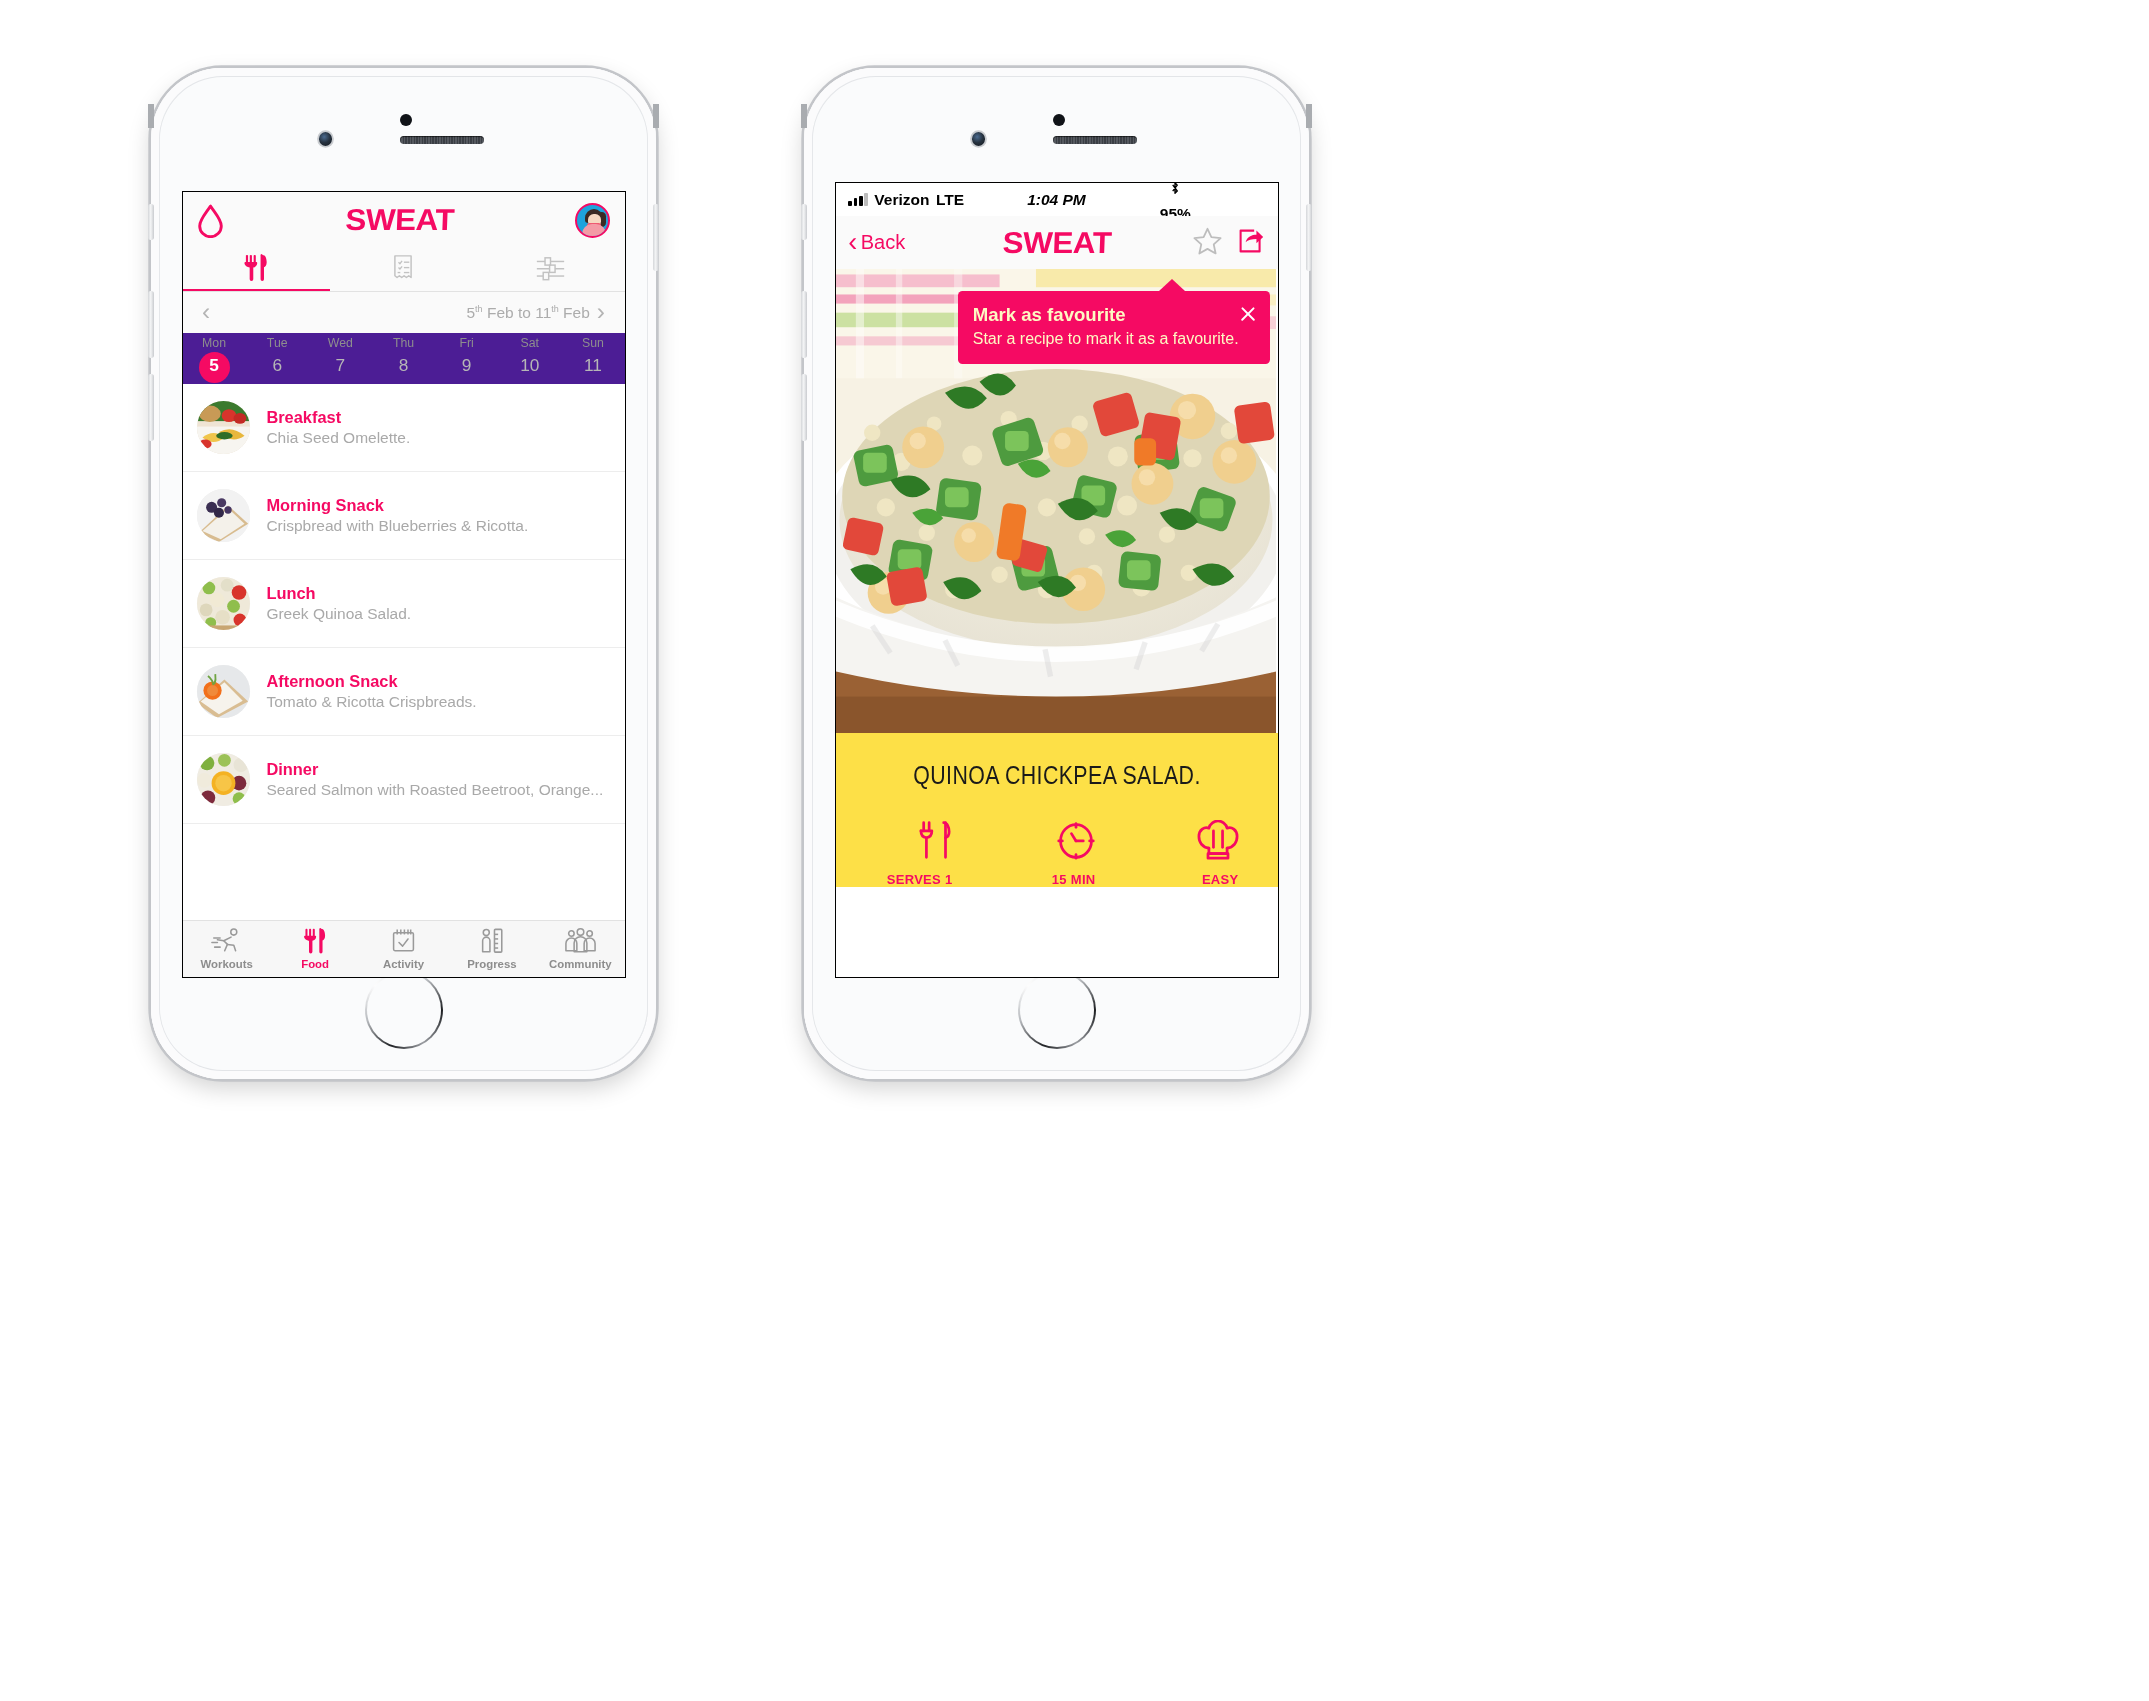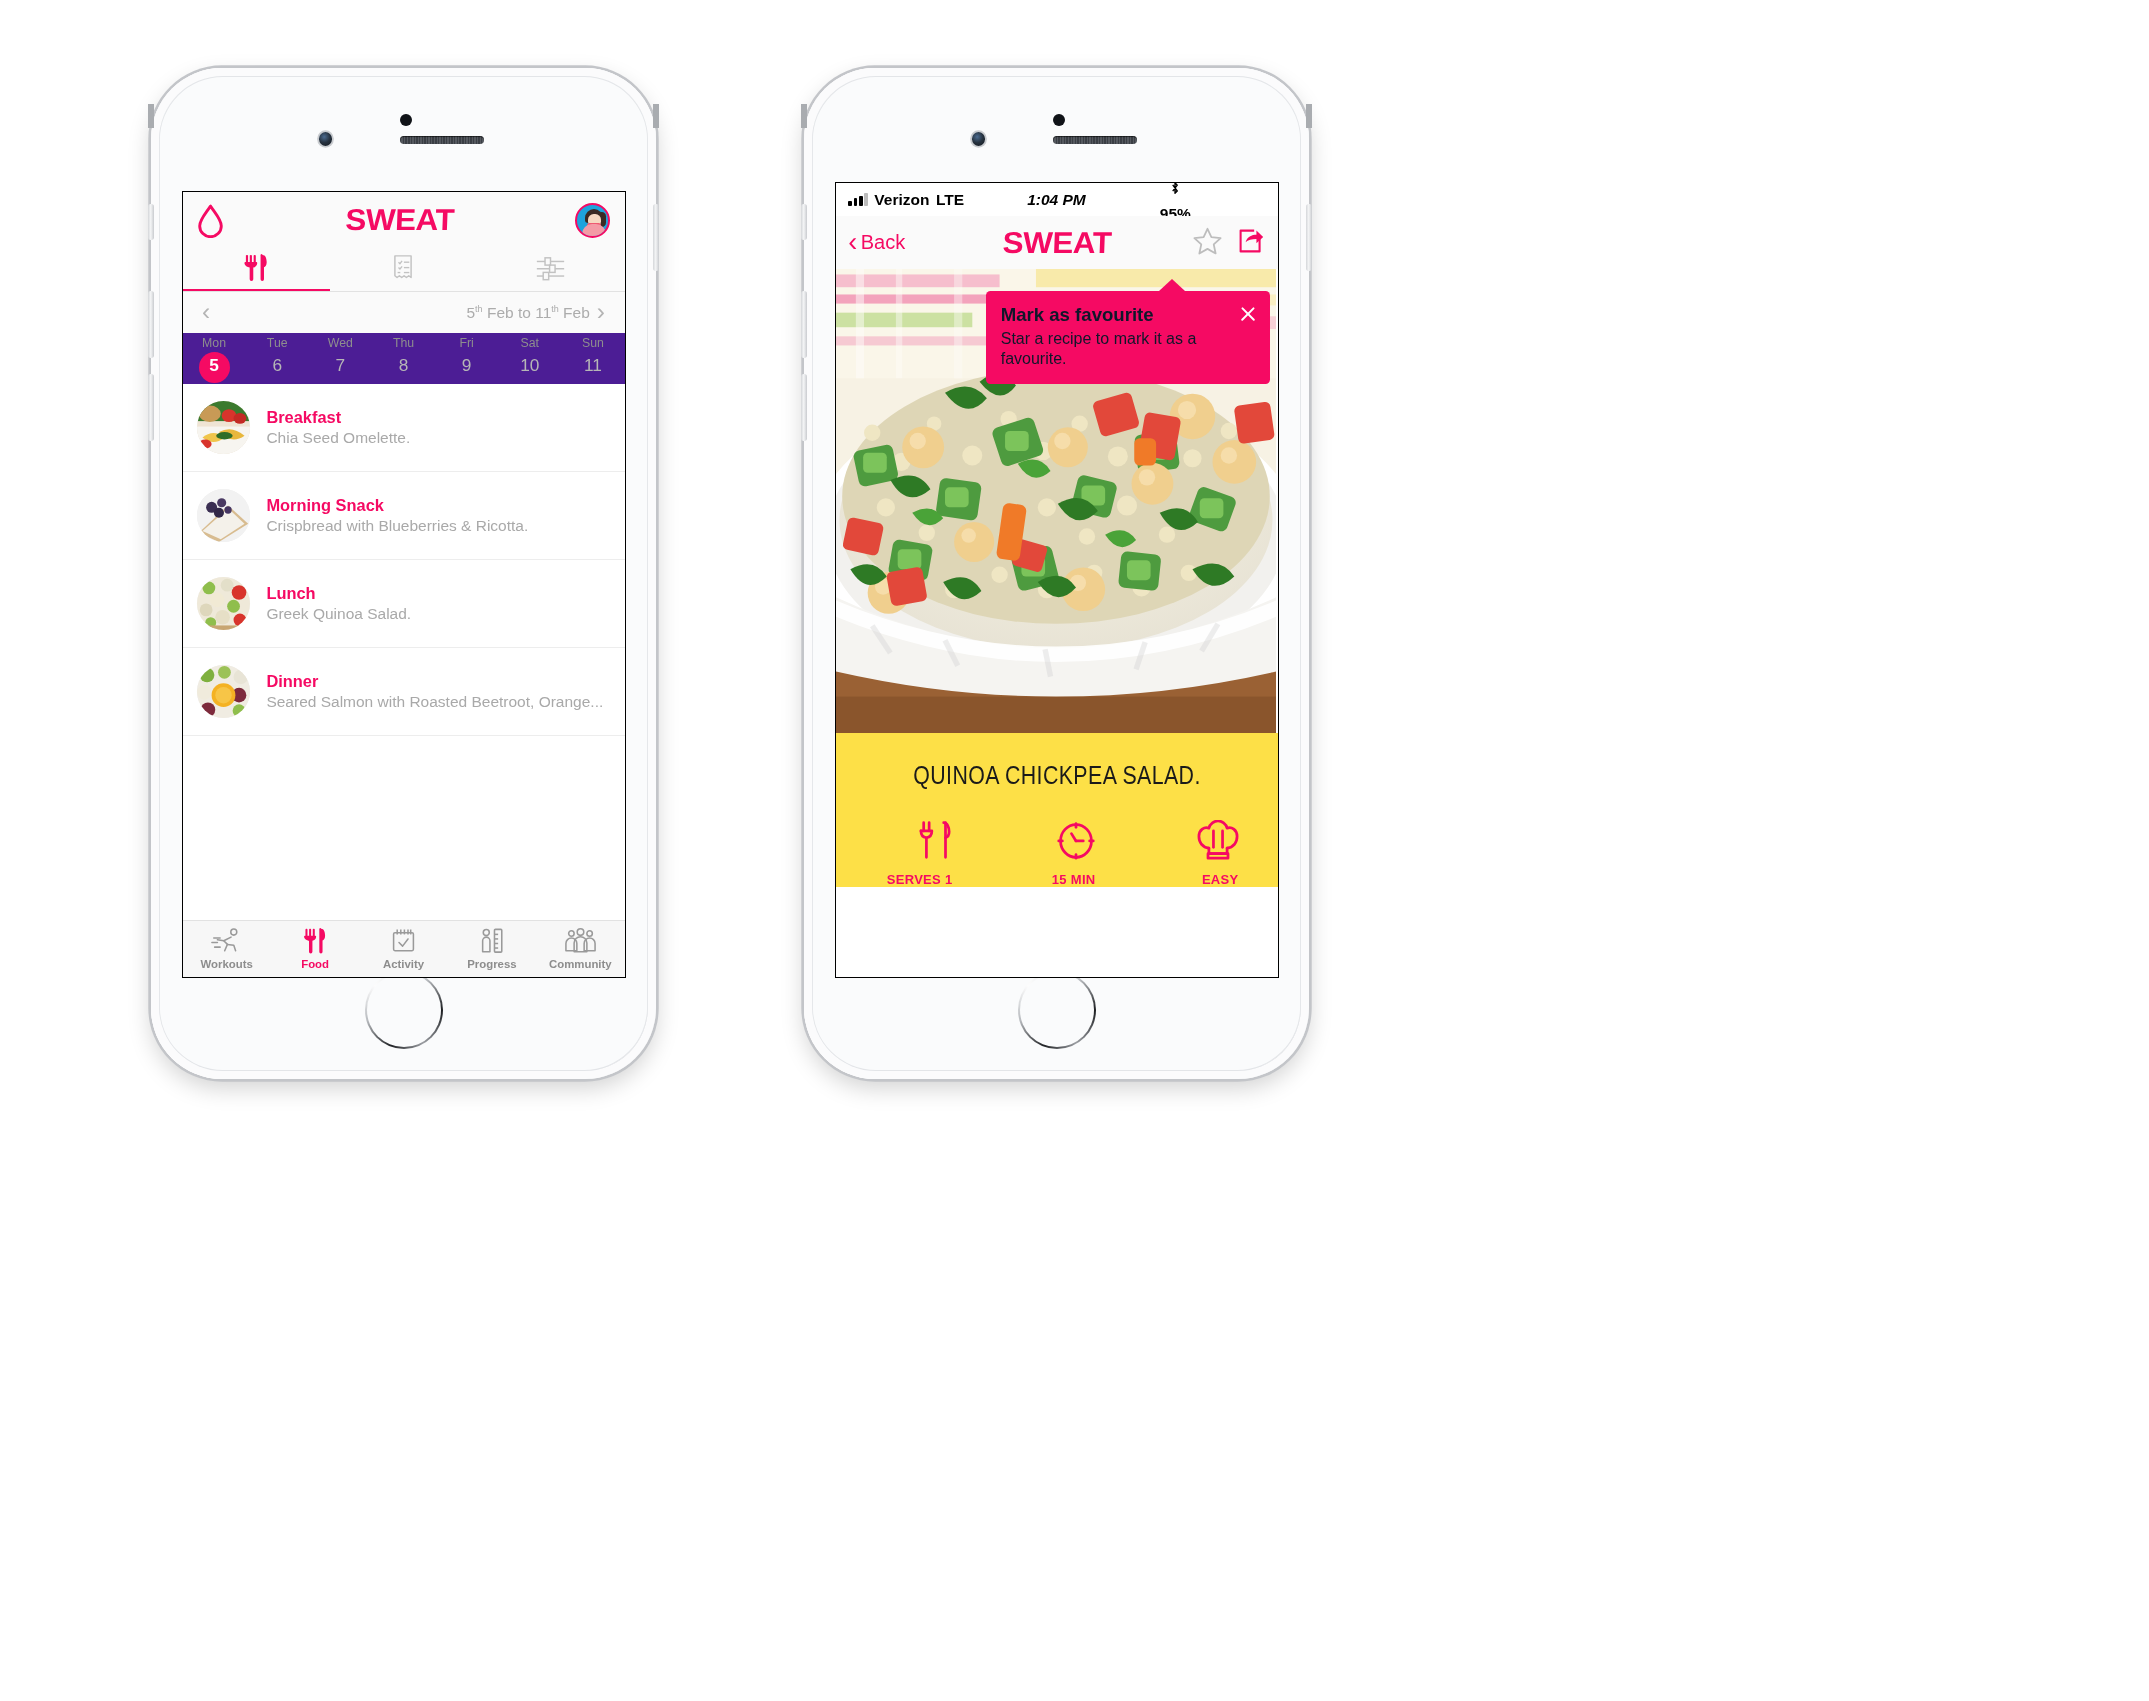--- a/index.html
+++ b/index.html
@@ -176,23 +176,23 @@
     padding: 0 12.7px; background: #fafafa; position: relative;
   }
   .back-btn { display: flex; align-items: center; color: #F50A63; font-size: 20px; gap: 3.6px; }
   .back-btn .bc { font-size: 27px; font-weight: 300; line-height: .8; }
   .r-head-actions { display: flex; align-items: center; gap: 14.5px; }
 
   .hero { position: relative; height: 464px; overflow: hidden; }
   .hero-img { position: absolute; inset: 0; }
 
   .tooltip {
-    position: absolute; right: 7.3px; top: 22px; width: 284px;
+    position: absolute; right: 7.3px; top: 22px; width: 312px;
     background: #F50A63; border-radius: 4.5px; padding: 12.7px 14.5px 14.5px;
-    color: #0f172a; z-index: 5;
+    color: #fef9c3; z-index: 5;
   }
   .tooltip:before {
     content: ""; position: absolute; top: -11.8px; right: 85px;
     border-left: 13.6px solid transparent; border-right: 13.6px solid transparent;
     border-bottom: 12.7px solid #F50A63;
   }
   .tt-title { font-weight: 700; font-size: 18.6px; margin-bottom: 2.7px; }
   .tt-body { font-size: 16px; line-height: 1.28; font-weight: 400; }
   .tt-close {
     position: absolute; right: 13.6px; top: 13.6px; width: 18px; height: 18px;
@@ -382,20 +382,37 @@
                 <circle cx="15" cy="50" r="6" fill="#8fbe4c"></circle>
                 <rect x="0" y="53" width="58" height="5" fill="#c8a672"></rect>
               </svg>
             </div>
             <div class="meal-txt">
               <div class="meal-title">Lunch</div>
               <div class="meal-sub">Greek Quinoa Salad.</div>
             </div>
           </div>
 
+          <div class="meal">
+            <div class="meal-thumb">
+              <svg width="53" height="53" viewBox="0 0 58 58">
+                <rect width="58" height="58" fill="#e6e8ea"></rect>
+                <path d="M0 42 L30 16 L56 40 L22 58 Z" fill="#d9bd92"></path>
+                <path d="M4 40 L30 19 L50 39 L24 54 Z" fill="#f6f3ec"></path>
+                <circle cx="17" cy="28" r="10" fill="#f2701b"></circle>
+                <circle cx="17" cy="28" r="6" fill="#f08a3a"></circle>
+                <path d="M12 12 q5 4 6 10" stroke="#6fa442" stroke-width="2" fill="none"></path>
+                <path d="M20 10 q1 6 -1 11" stroke="#6fa442" stroke-width="2" fill="none"></path>
+              </svg>
+            </div>
+            <div class="meal-txt">
+              <div class="meal-title">Afternoon Snack</div>
+              <div class="meal-sub">Tomato &amp; Ricotta Crispbreads.</div>
+            </div>
+          </div>
 
           <div class="meal">
             <div class="meal-thumb">
               <svg width="53" height="53" viewBox="0 0 58 58">
                 <rect width="58" height="58" fill="#f0ece2"></rect>
                 <circle cx="11" cy="11" r="8" fill="#7fb03f"></circle>
                 <circle cx="30" cy="8" r="7" fill="#9cc257"></circle>
                 <circle cx="48" cy="13" r="8" fill="#e8e4d6"></circle>
                 <circle cx="8" cy="30" r="8" fill="#f0ebdc"></circle>
                 <circle cx="46" cy="33" r="8" fill="#7d2a3c"></circle>

